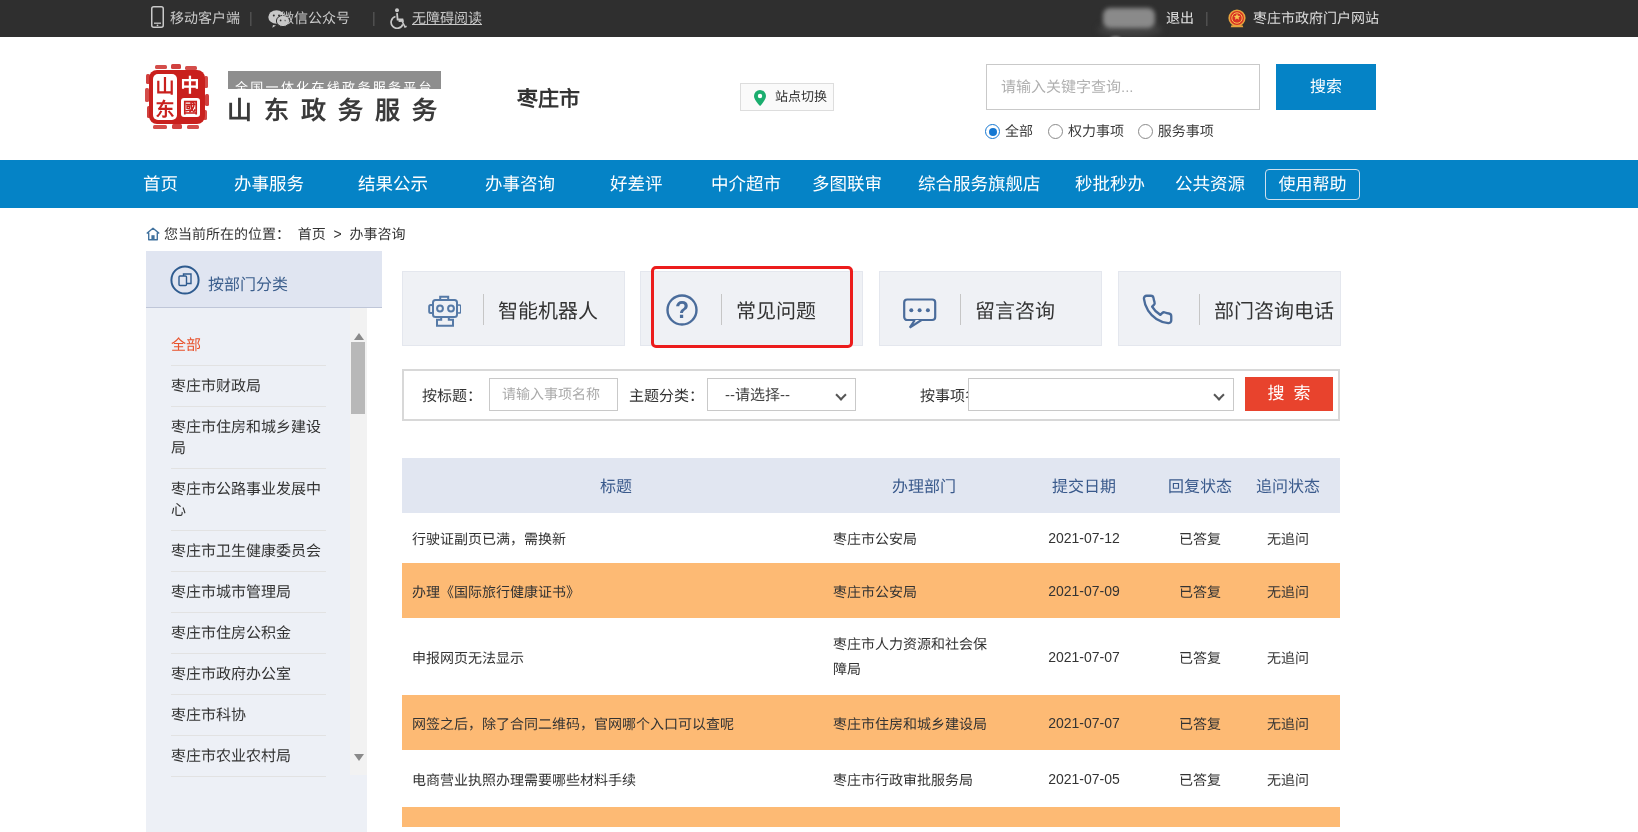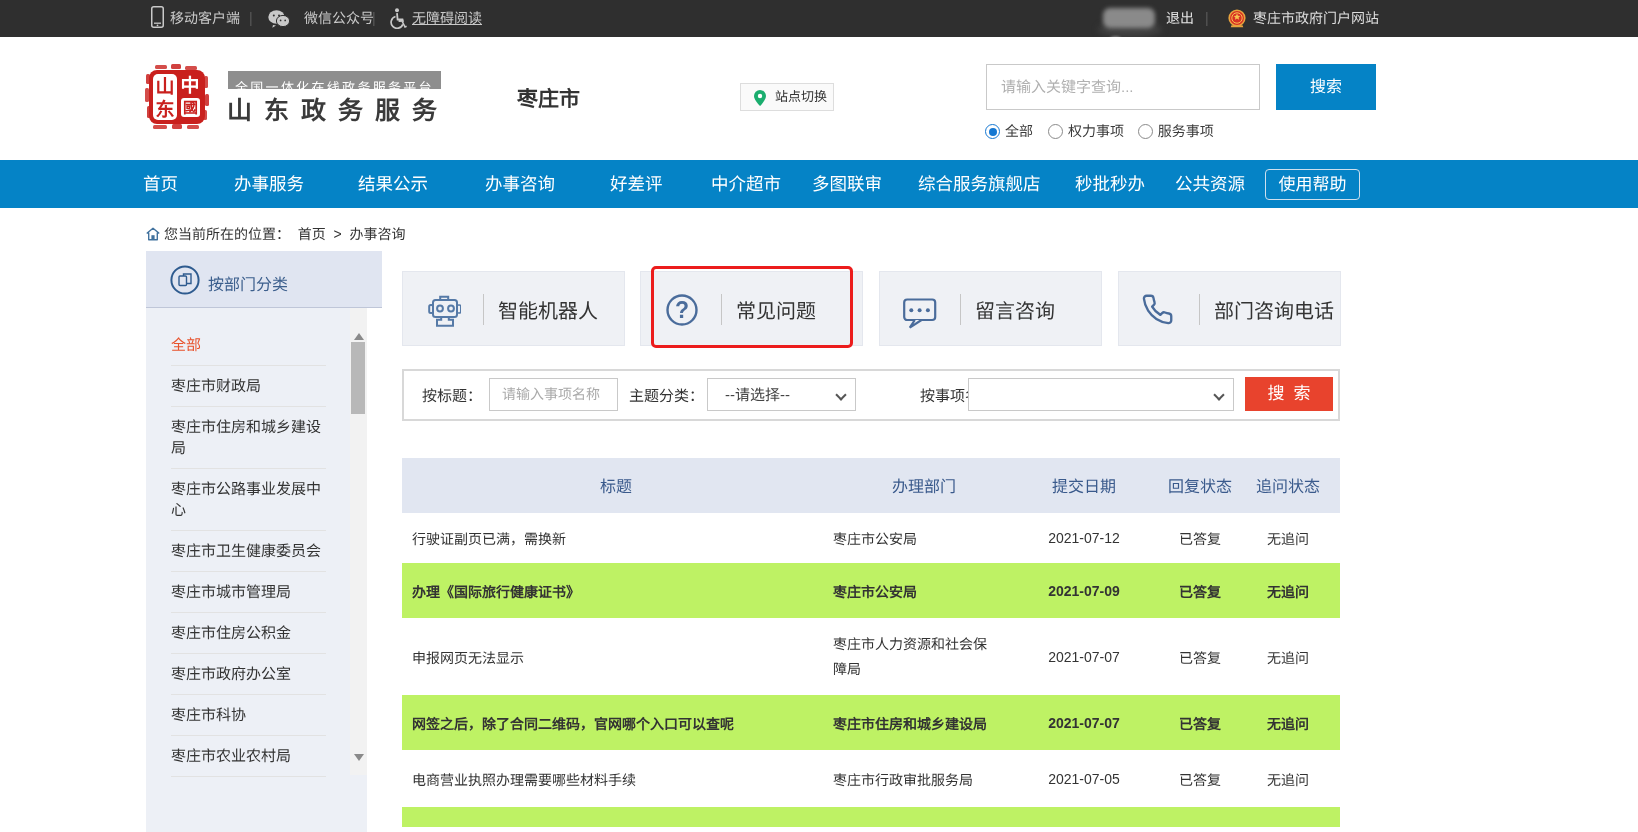--- a/index.html
+++ b/index.html
@@ -74,21 +74,21 @@
 .trow .c2 { position:absolute; left:431px; width:162px; }
 .trow .c3 { position:absolute; left:612px; width:140px; text-align:center; }
 .trow .c4 { position:absolute; left:750px; width:96px; text-align:center; }
 .trow .c5 { position:absolute; left:840px; width:92px; text-align:center; }
 .thead { height:55px; background:#e1e6f1; color:#3a5a8c; font-size:16px; }
 .thead div { top:15px; }
 .thead .c1 { left:0; width:428px; text-align:center; }
 .thead .c2 { text-align:center; width:182px; }
 .tr { font-size:14px; color:#333; }
 .tr div { top:50%; transform:translateY(-50%); }
-.tr.alt { background:#bef264;font-weight:bold; }
+.tr.alt { background:#fdba74; }
 </style>
 </head>
 <body>
 
 <div class="topbar">
   <div class="item" style="left:151px;">
     <svg width="13" height="22" viewBox="0 0 13 22" style="vertical-align:-5px;">
         <rect x="0.75" y="0.75" width="11.5" height="20.5" rx="2" fill="none" stroke="#c9c9c9" stroke-width="1.5"></rect>
         <line x1="3" y1="17.2" x2="10" y2="17.2" stroke="#c9c9c9" stroke-width="1.3"></line>
         <circle cx="6.5" cy="19.3" r="0.9" fill="#c9c9c9"></circle>
@@ -100,21 +100,21 @@
     <svg width="22" height="18" viewBox="0 0 22 18">
         <ellipse cx="8.5" cy="7" rx="8.2" ry="6.8" fill="#c9c9c9"></ellipse>
         <ellipse cx="15" cy="11" rx="6.6" ry="5.6" fill="#c9c9c9" stroke="#2f2f2f" stroke-width="1"></ellipse>
         <path d="M5 15 L4.3 17.8 L8 15.6 Z" fill="#c9c9c9"></path>
         <circle cx="5.8" cy="5.6" r="1" fill="#2f2f2f"></circle>
         <circle cx="11" cy="5.6" r="1" fill="#2f2f2f"></circle>
         <circle cx="12.6" cy="10.4" r="0.85" fill="#2f2f2f"></circle>
         <circle cx="17.2" cy="10.4" r="0.85" fill="#2f2f2f"></circle>
       </svg>
   </div>
-  <div class="item" style="left:304px;">微信公众号</div>
+  <div class="item" style="left:280px;">微信公众号</div>
   <div class="item sep" style="left:372px;">|</div>
   <div class="item" style="left:390px;top:8px;height:auto;line-height:normal;">
     <svg width="17" height="21" viewBox="0 0 17 21">
         <circle cx="7" cy="2.3" r="2" fill="#c9c9c9"></circle>
         <path d="M7 5.2 L7.6 11.5 L12.5 11.5 L12.9 13 L8.6 13.2" fill="none" stroke="#c9c9c9" stroke-width="1.8"></path>
         <path d="M5.5 8.5 A6 6 0 1 0 12.8 16.2" fill="none" stroke="#c9c9c9" stroke-width="1.7"></path>
         <path d="M12.2 13.4 L15 19 L16.6 18.2" fill="none" stroke="#c9c9c9" stroke-width="1.6"></path>
       </svg>
   </div>
   <div class="item" style="left:412px;text-decoration:underline;">无障碍阅读</div>

